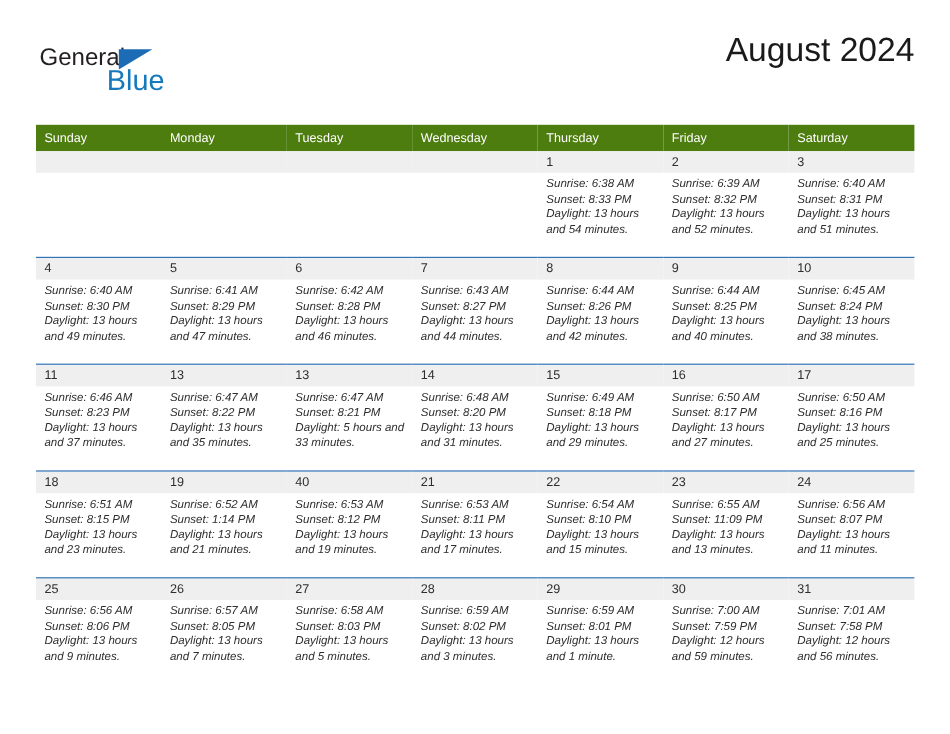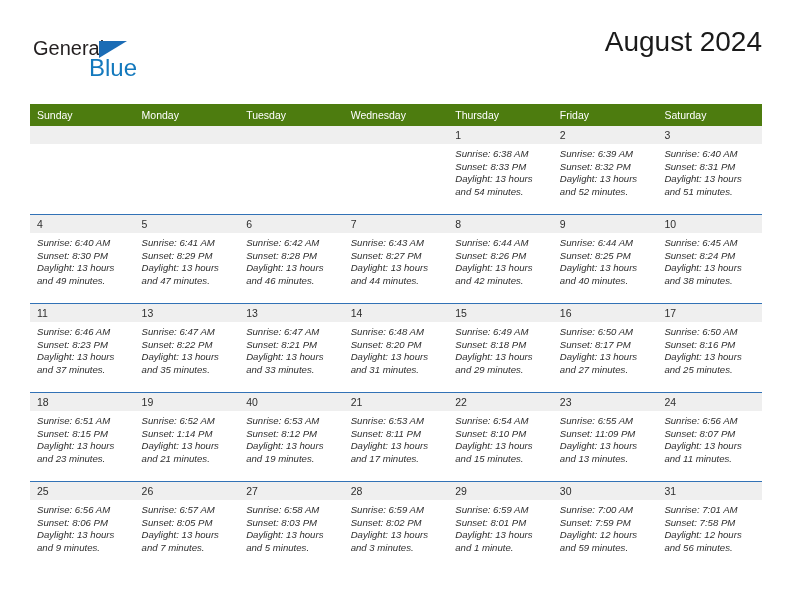--- a/index.html
+++ b/index.html
@@ -291,21 +291,21 @@
                 <div>Sunrise: 6:47 AM</div>
                 <div>Sunset: 8:22 PM</div>
                 <div class="wrap">Daylight: 13 hours and 35 minutes.</div>
               </div>
             </td>
             <td>
               <div class="daynum">13</div>
               <div class="details">
                 <div>Sunrise: 6:47 AM</div>
                 <div>Sunset: 8:21 PM</div>
-                <div class="wrap">Daylight: 13 hours and 33 minutes.</div>
+                <div class="wrap">Daylight: 5 hours and 33 minutes.</div>
               </div>
             </td>
             <td>
               <div class="daynum">14</div>
               <div class="details">
                 <div>Sunrise: 6:48 AM</div>
                 <div>Sunset: 8:20 PM</div>
                 <div class="wrap">Daylight: 13 hours and 31 minutes.</div>
               </div>
             </td>

